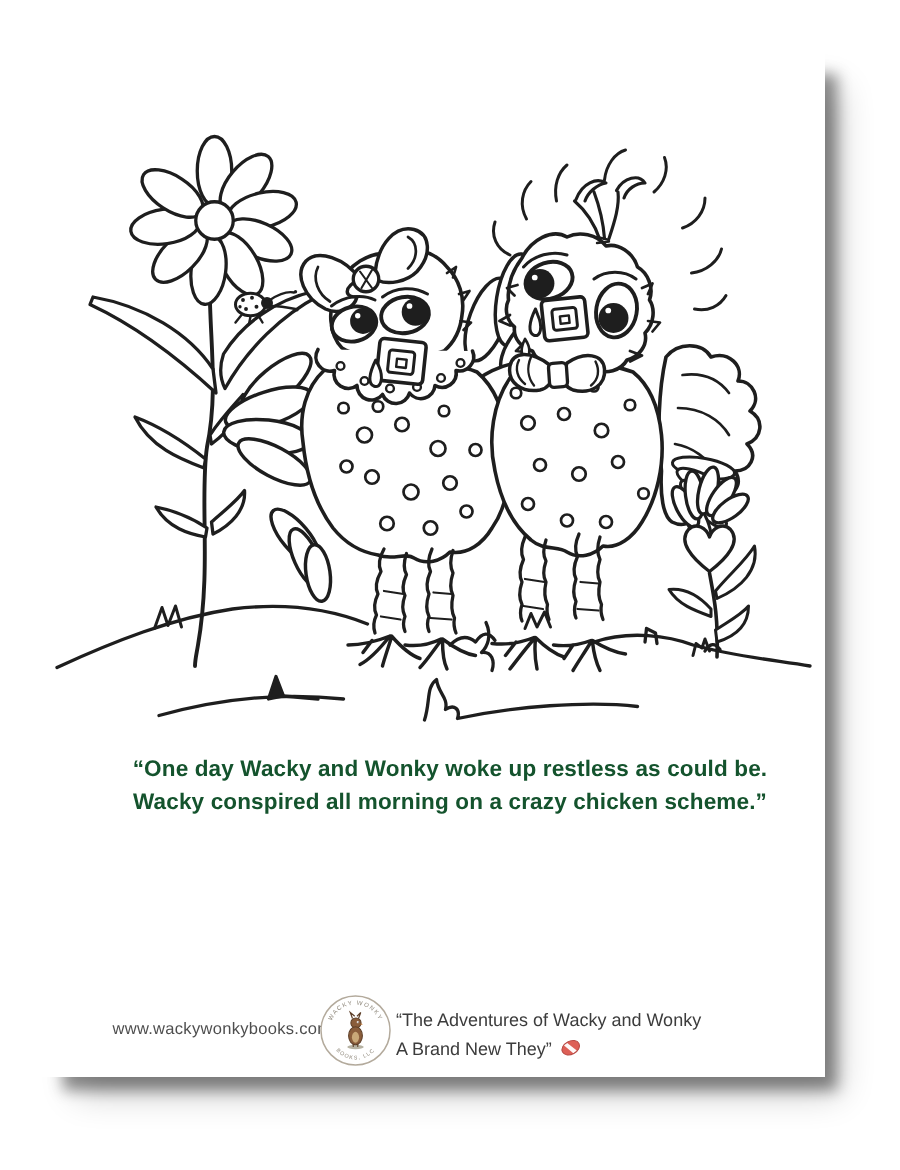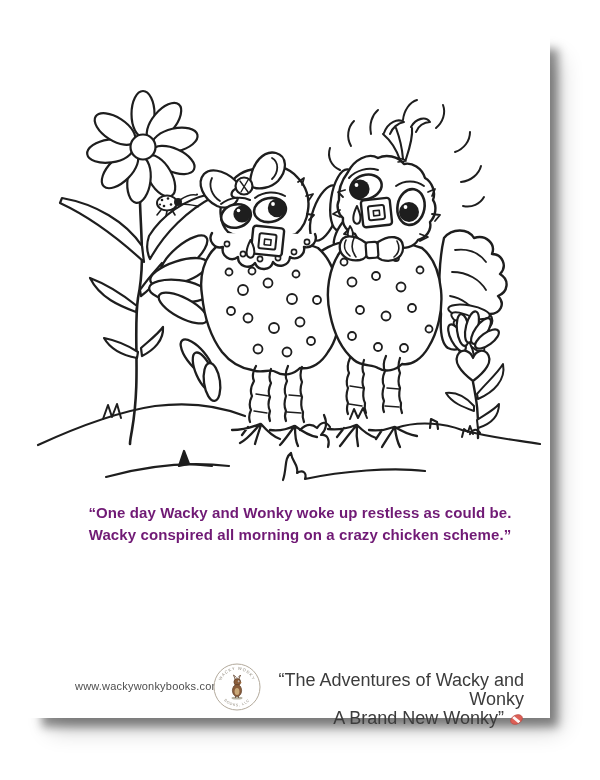--- a/index.html
+++ b/index.html
@@ -9,29 +9,29 @@
   }
   .page{
     position:absolute;left:24px;top:30px;width:526px;height:688px;background:#ffffff;
     box-shadow:13px 14px 9px -5px rgba(0,0,0,0.42), 18px 20px 22px -8px rgba(0,0,0,0.20);
   }
   .art{position:absolute;left:0;top:0;}
   .art *{vector-effect:none;}
   .caption{
     position:absolute;left:0;right:0;top:472px;padding-left:26px;
     text-align:center;font-weight:700;font-size:15px;line-height:22px;
-    color:#701a75;letter-spacing:0.1px;
+    color:#14532d;letter-spacing:0.1px;
   }
   .footer-website{
     position:absolute;left:51px;top:650px;font-size:11px;color:#4e4e4e;letter-spacing:0.2px;
   }
   .footer-logo{position:absolute;left:188px;top:632px;width:50px;height:50px;}
   .footer-title{
-    position:absolute;left:240px;top:641px;width:260px;text-align:right;
-    font-size:18px;line-height:19px;color:#3c3c3c;
+    position:absolute;left:240px;top:641px;width:260px;text-align:left;
+    font-size:12px;line-height:19px;color:#3c3c3c;
   }
   .crayon{display:inline-block;vertical-align:-2px;margin-left:5px;}
 </style>
 </head>
 <body>
 
 <div class="page">
 
   <svg class="art" width="526" height="470" viewBox="24 30 526 470">
     <g fill="none" stroke-linecap="round" stroke-linejoin="round" stroke="#1e1e1e">
@@ -322,21 +322,21 @@
       <circle cx="1.6" cy="-5.6" r="0.8" fill="#fff"></circle>
       <circle cx="1.8" cy="-5.6" r="0.4" fill="#2b1c10"></circle>
       <path d="M3.4,-4.8 L5,-4.2 L3.4,-3.6 Z" fill="#c77d3a"></path>
       <path d="M-1.5,9 L-1.5,11 M1.5,9 L1.5,11" stroke="#5d3f28" stroke-width="0.7"></path>
     </g>
   </svg>
 
   <div class="footer-title">
     <div>“The Adventures of Wacky and Wonky</div>
     <div>
-      <span>A Brand New Wonky”</span><svg class="crayon" width="15" height="13" viewBox="0 0 15 13">
+      <span>A Brand New They”</span><svg class="crayon" width="15" height="13" viewBox="0 0 15 13">
         <g transform="rotate(-28 7.5 6.5)">
           <ellipse cx="7.5" cy="6.5" rx="6.2" ry="4.4" fill="#dd5f56"></ellipse>
           <path d="M4.2,2.8 L7.4,10.7 L10.2,10 L6.8,2.3 Z" fill="#ffffff" opacity="0.95"></path>
           <ellipse cx="7.5" cy="6.5" rx="6.2" ry="4.4" fill="none" stroke="#b84a44" stroke-width="0.7"></ellipse>
         </g>
       </svg>
     </div>
   </div>
 
 </div>

